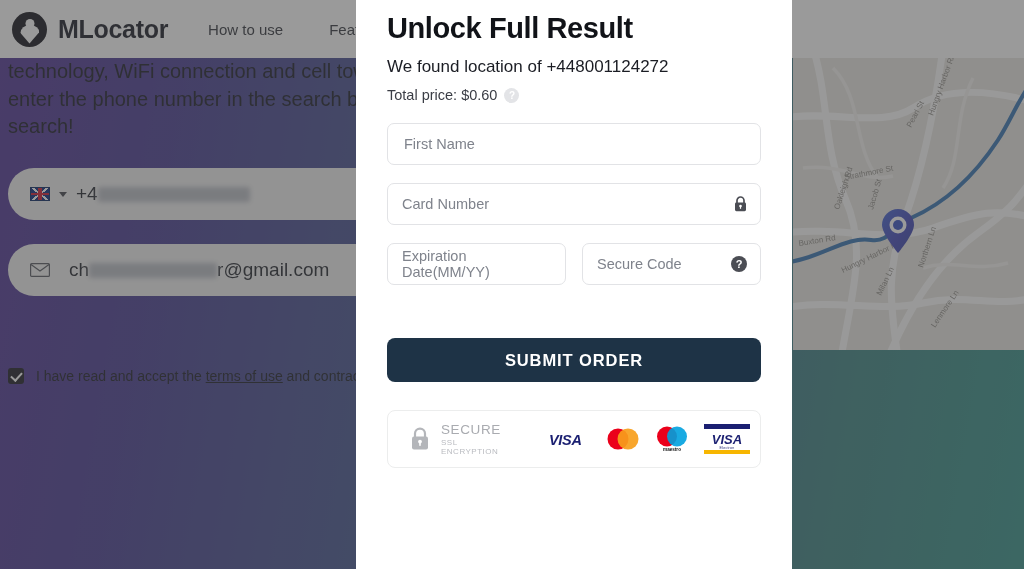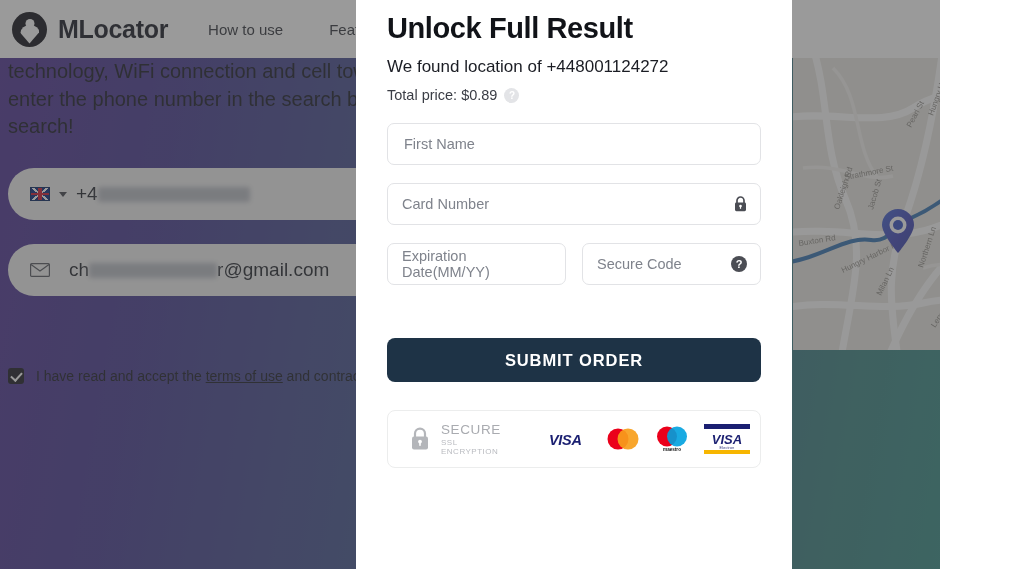--- a/index.html
+++ b/index.html
@@ -3,21 +3,21 @@
 <meta charset="utf-8">
 <style>
   * { box-sizing: border-box; margin: 0; padding: 0; }
   html, body {
     width: 1024px; height: 569px;
     font-family: "Liberation Sans", sans-serif;
     overflow: hidden;
   }
   #stage {
     position: relative;
-    width: 940px; height: 569px;
+    width: 1024px; height: 569px;
     background: #737373;
     overflow: hidden;
   }
 
   
   #page-bg {
     position: absolute; inset: 0;
     background: #ffffff;
   }
   .navbar {
@@ -326,21 +326,21 @@
   </div>
 
   <div id="dim"></div>
 
   <div id="modal">
 
     <div class="m-title">Unlock Full Result</div>
     <div class="m-sub">We found location of +448001124272</div>
 
     <div class="m-price-row">
-      <span class="m-price">Total price: $0.89</span>
+      <span class="m-price">Total price: $0.60</span>
       <span class="q-light">?</span>
     </div>
 
     <div class="f-input" id="first-name-input">
       <span class="f-ph">First Name</span>
     </div>
 
 
     <div class="f-input" id="card-number-input">
       <span class="f-ph">Card Number</span>

